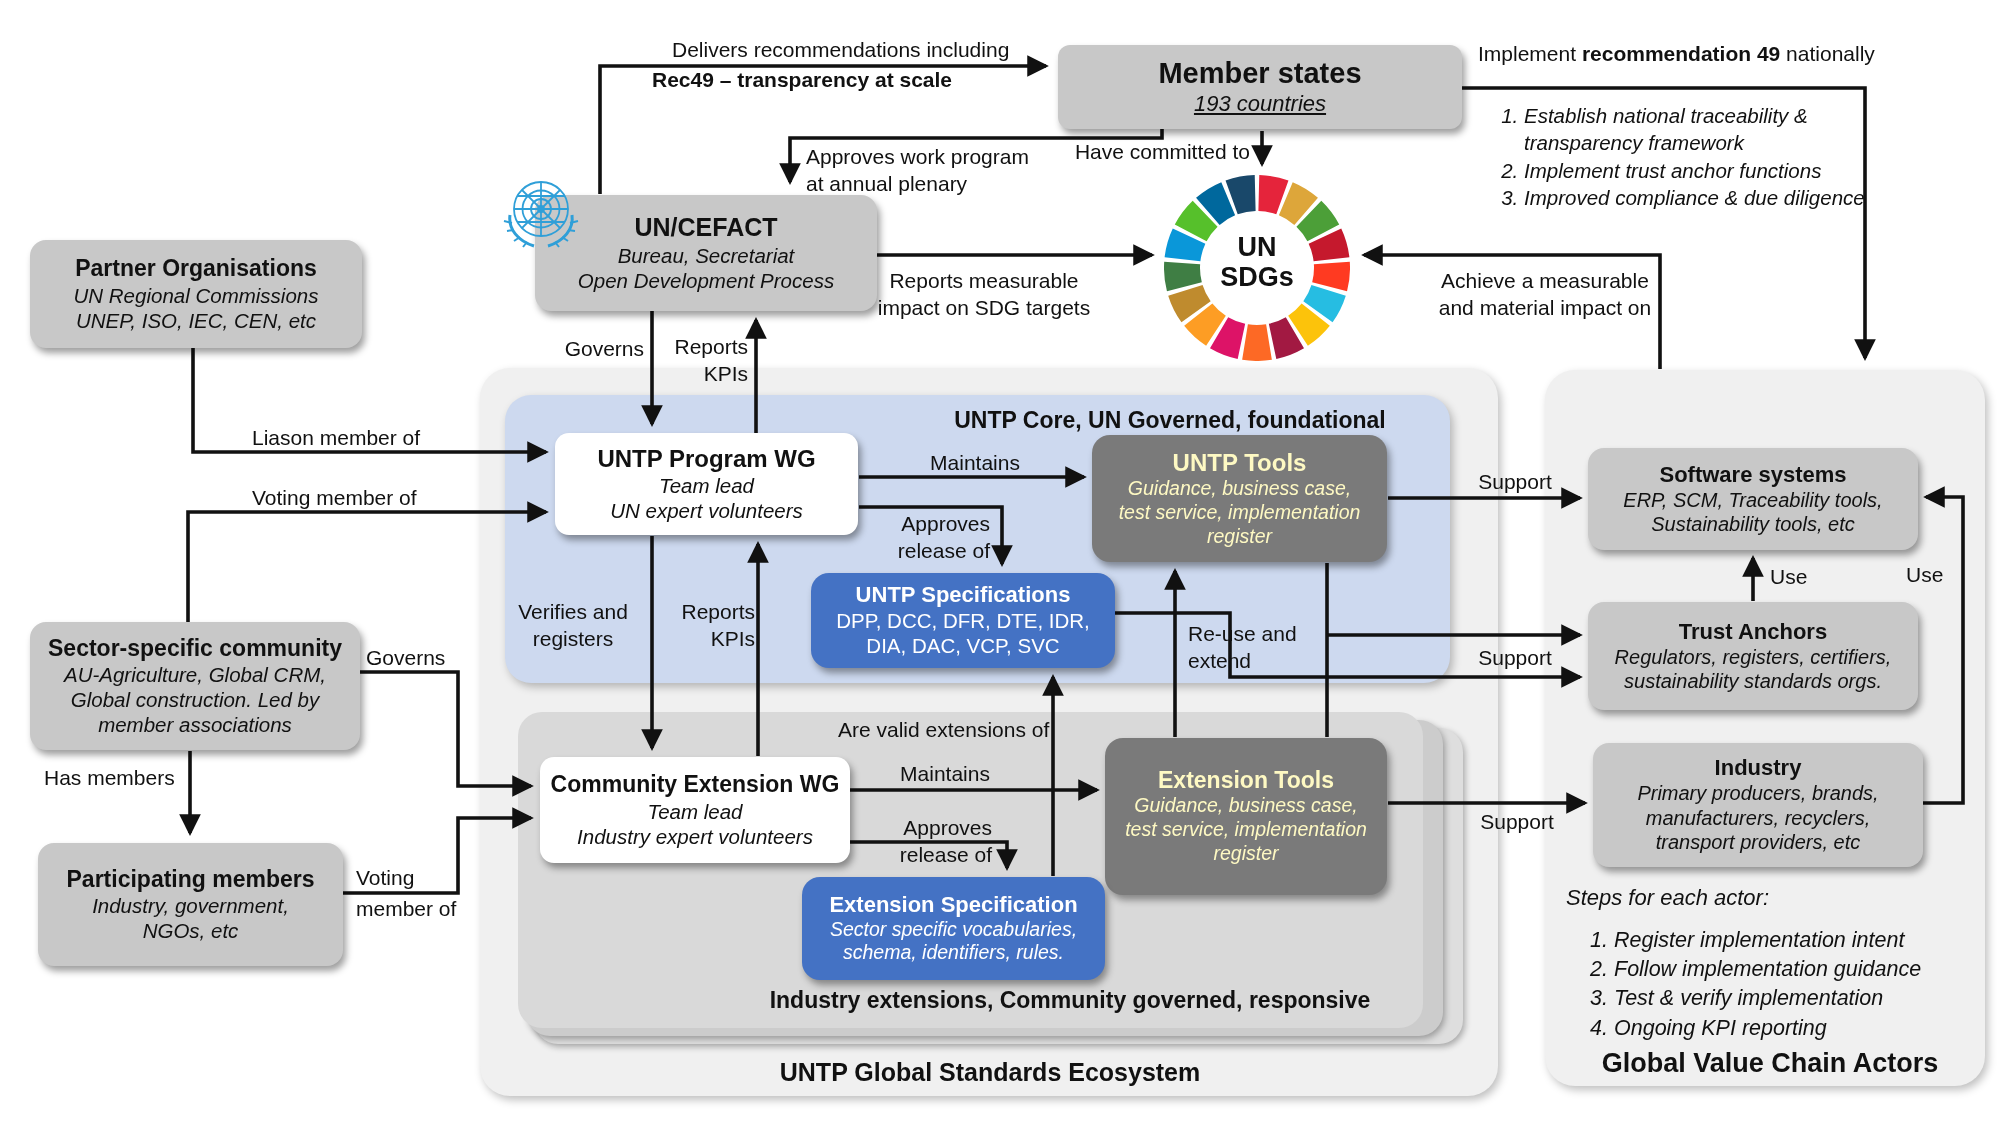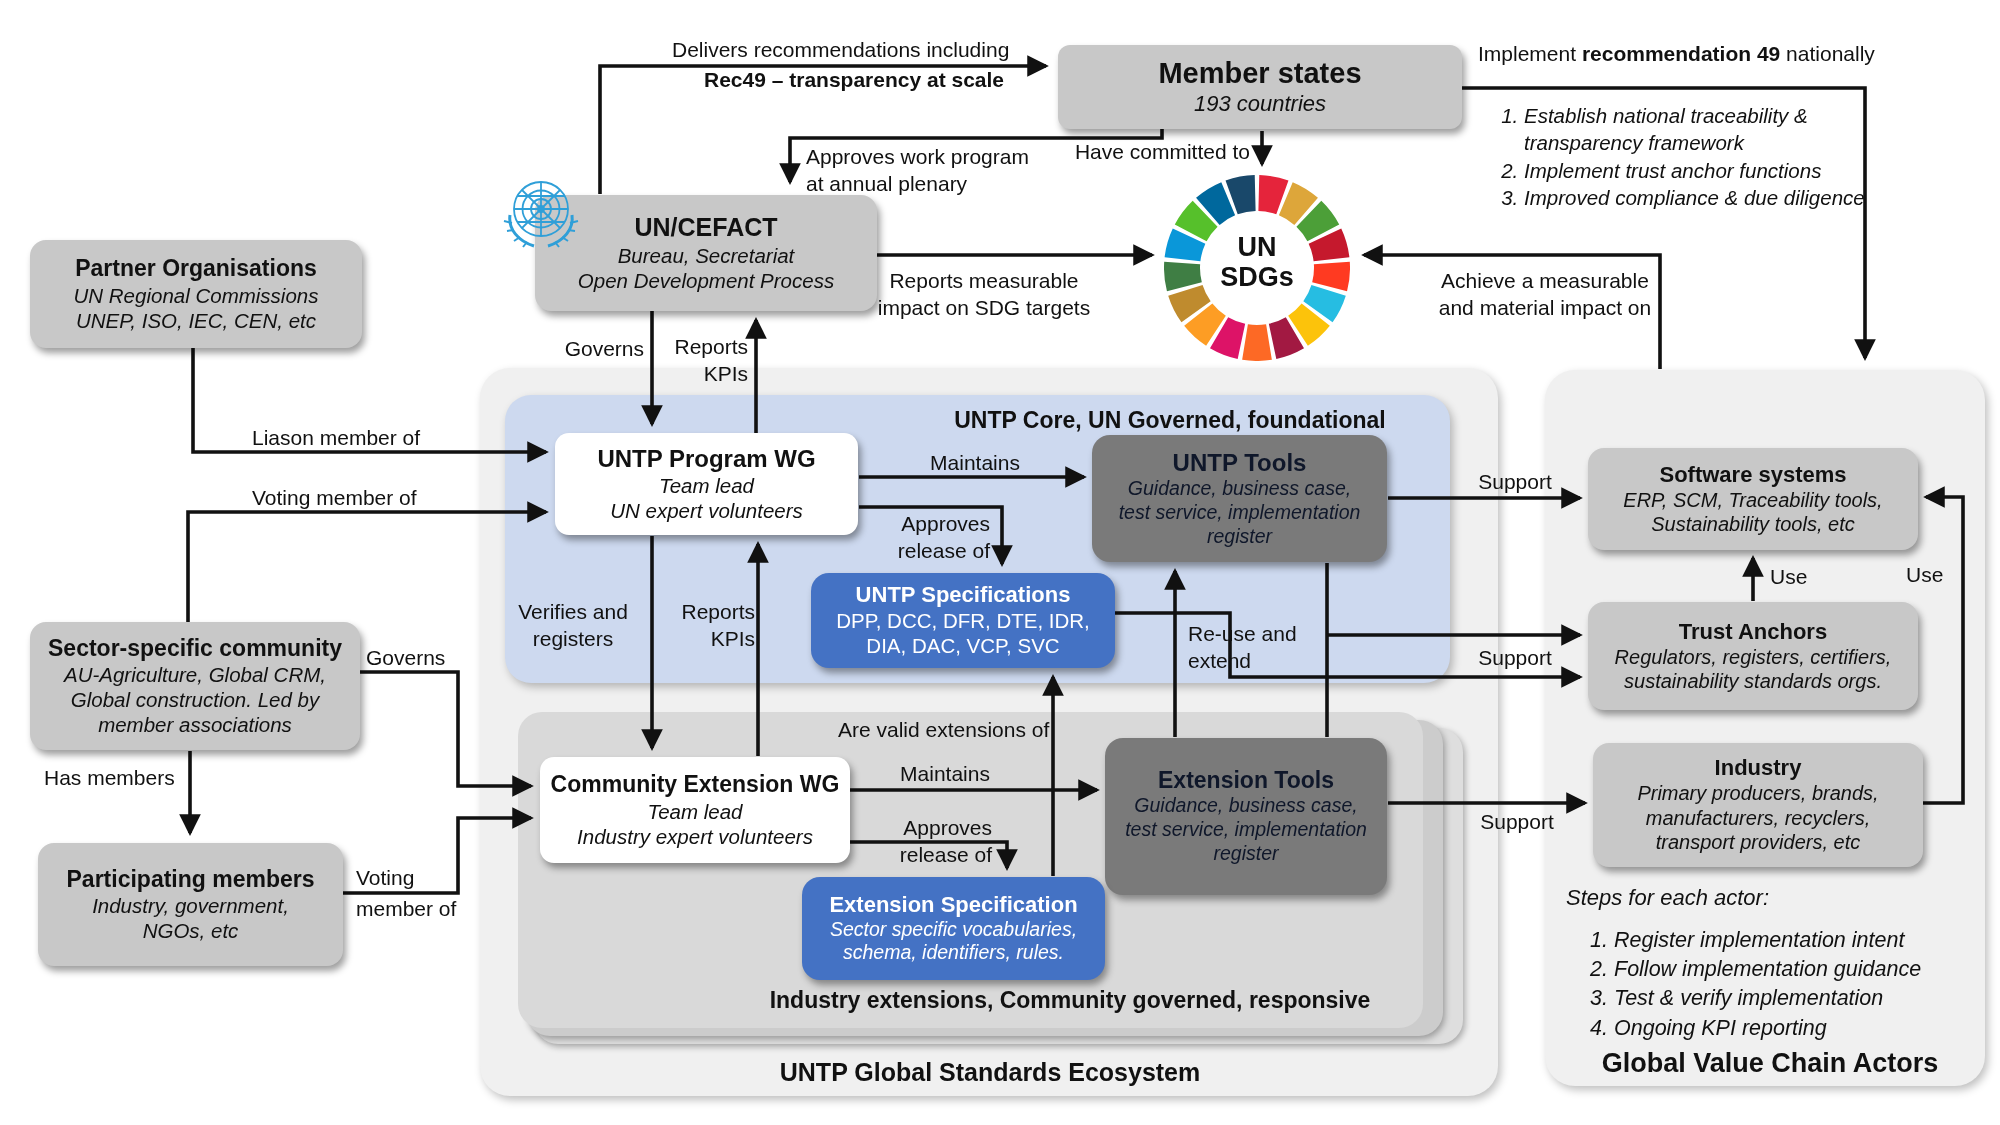--- a/index.html
+++ b/index.html
@@ -8,21 +8,21 @@
   .abs{position:absolute;}
   
   .container{position:absolute;border-radius:30px;background:#f0f0f0;box-shadow:3px 4px 8px rgba(0,0,0,0.25);}
   .core{position:absolute;border-radius:26px;background:#cdd9ef;box-shadow:3px 4px 8px rgba(0,0,0,0.25);}
   .card{position:absolute;border-radius:24px;}
   
   .bx{position:absolute;display:flex;flex-direction:column;justify-content:center;align-items:center;
       text-align:center;z-index:10;border-radius:16px;box-shadow:3px 5px 7px rgba(0,0,0,0.38);}
   .bx.gray{background:#c8c8c8;}
   .bx.white{background:#ffffff;border-radius:14px;}
-  .bx.dark{background:#7a7a7a;color:#0f172a;border-radius:18px;}
+  .bx.dark{background:#7a7a7a;color:#fef9c3;border-radius:18px;}
   .bx.blue{background:#4472c4;color:#fff;border-radius:18px;}
   .bt{font-weight:bold;font-size:23px;line-height:1.18;}
   .bs{font-style:italic;font-size:20.5px;line-height:1.22;}
   
   .lbl{position:absolute;font-size:21px;line-height:1.3;z-index:15;white-space:nowrap;}
   .b{font-weight:bold;}
   .ra{text-align:right;}
   .ctr{text-align:center;}
   .big{font-weight:bold;font-size:23px;}
   ol{margin:8px;padding:0 0 0 34px;}
@@ -142,21 +142,21 @@
     <div class="bs wrap">AU-Agriculture, Global CRM, Global construction. Led by member associations</div>
   </div>
 
   <div class="bx gray" style="left:38px;top:843px;width:305px;height:123px;padding:4px 26px;box-sizing:border-box;">
     <div class="bt">Participating members</div>
     <div class="bs wrap">Industry, government, NGOs, etc</div>
   </div>
 
   <div class="bx gray" style="left:1058px;top:45px;width:404px;height:84px;border-radius:12px;">
     <div class="bt" style="font-size:29px;">Member states</div>
-    <div class="bs" style="font-size:22px;">193 countries</div>
+    <div class="bs" style="font-size:22px;text-decoration:underline;">193 countries</div>
   </div>
 
   <div class="bx gray" style="left:535px;top:195px;width:342px;height:116px;">
     <div class="bt" style="font-size:25px;">UN/CEFACT</div>
     <div class="bs">Bureau, Secretariat</div>
     <div class="bs">Open Development Process</div>
   </div>
 
   <div class="bx gray" style="left:1588px;top:448px;width:330px;height:102px;padding:2px 8px;box-sizing:border-box;">
     <div class="bt" style="font-size:22px;">Software systems</div>
@@ -199,21 +199,21 @@
     <div class="bt" style="font-size:22px;">UNTP Specifications</div>
     <div class="wrap" style="font-size:20.5px;line-height:1.25;">DPP, DCC, DFR, DTE, IDR, DIA, DAC, VCP, SVC</div>
   </div>
 
   <div class="bx blue" style="left:802px;top:877px;width:303px;height:103px;padding:2px 16px;box-sizing:border-box;">
     <div class="bt" style="font-size:22px;">Extension Specification</div>
     <div class="bs wrap" style="font-size:19.5px;">Sector specific vocabularies, schema, identifiers, rules.</div>
   </div>
 
   <div class="lbl" style="left:672px;top:36px;">Delivers recommendations including</div>
-  <div class="lbl b" style="left:704px;top:66px;">Rec49 – transparency at scale</div>
+  <div class="lbl b" style="left:652px;top:66px;">Rec49 – transparency at scale</div>
   <div class="lbl" style="left:806px;top:143px;">Approves work program</div>
   <div class="lbl" style="left:806px;top:170px;">at annual plenary</div>
   <div class="lbl ra" style="left:1040px;top:138px;width:210px;">Have committed to</div>
 
   <div class="lbl" style="left:1478px;top:40px;">
     <span>Implement </span><span class="b">recommendation 49</span><span> nationally</span>
   </div>
   <ol id="rec49-list" class="abs" style="left:1482px;top:94px;width:372px;z-index:15;">
     <li>Establish national traceability &amp; transparency framework</li>
     <li>Implement trust anchor functions</li>

